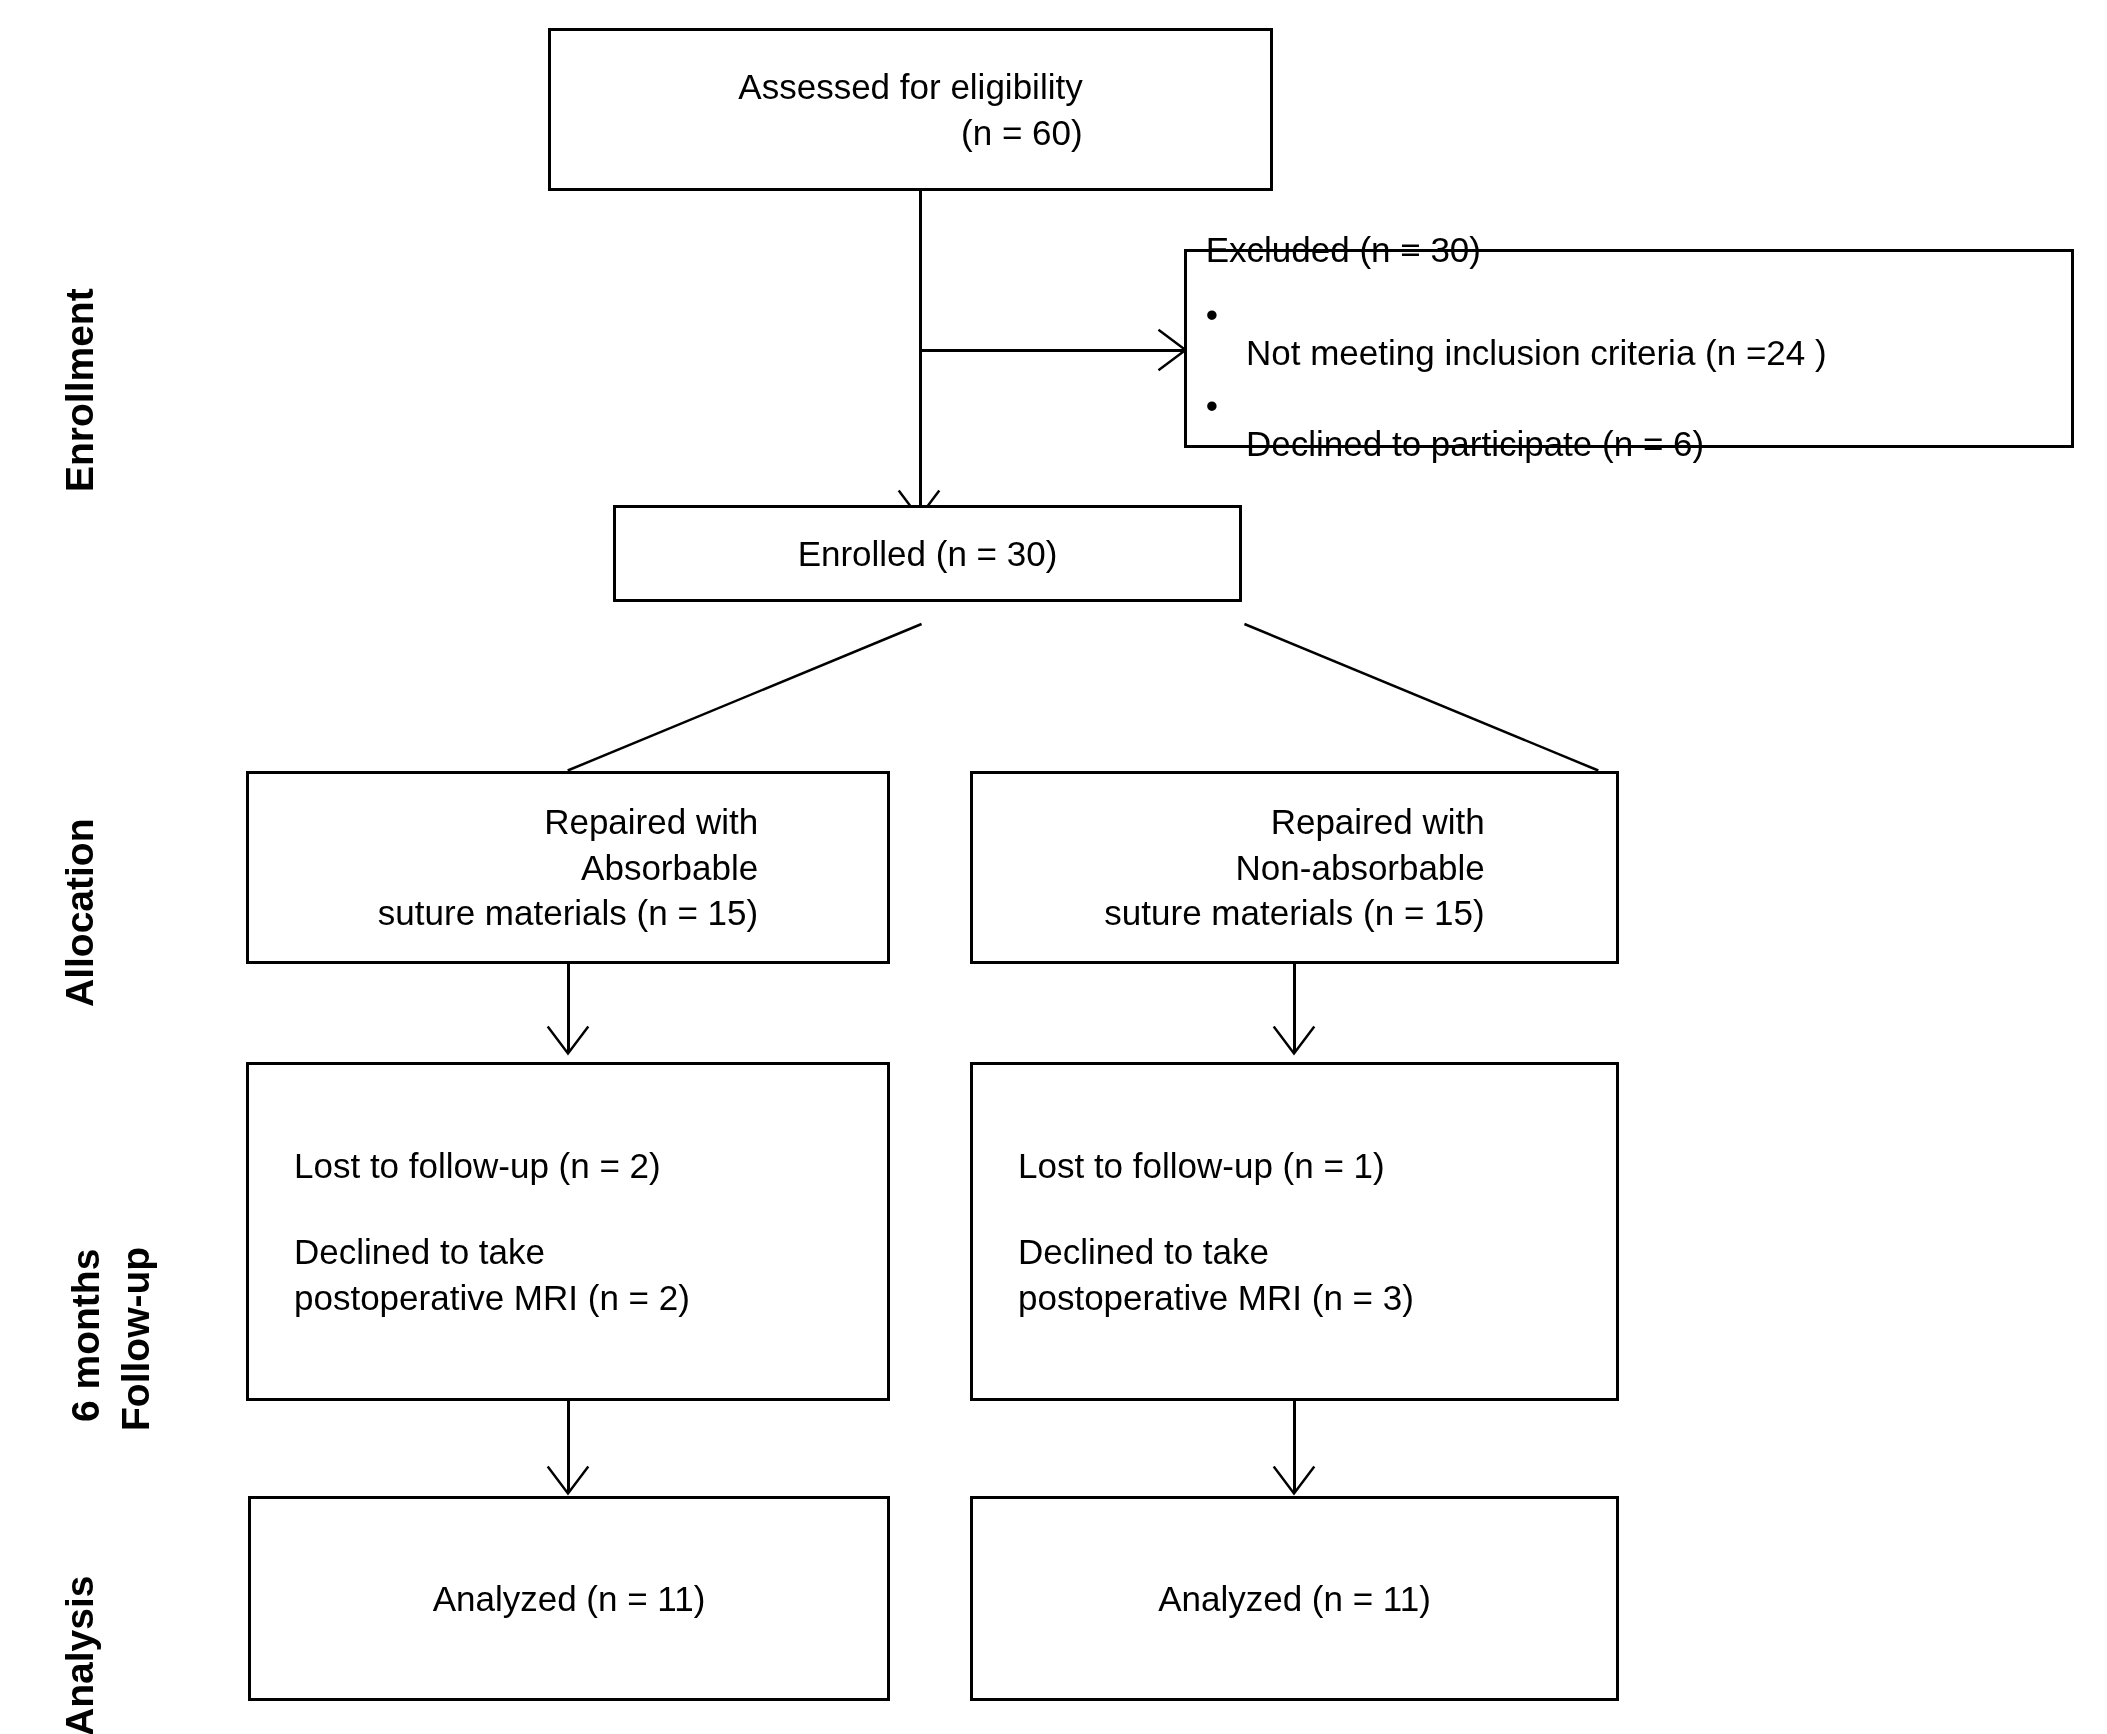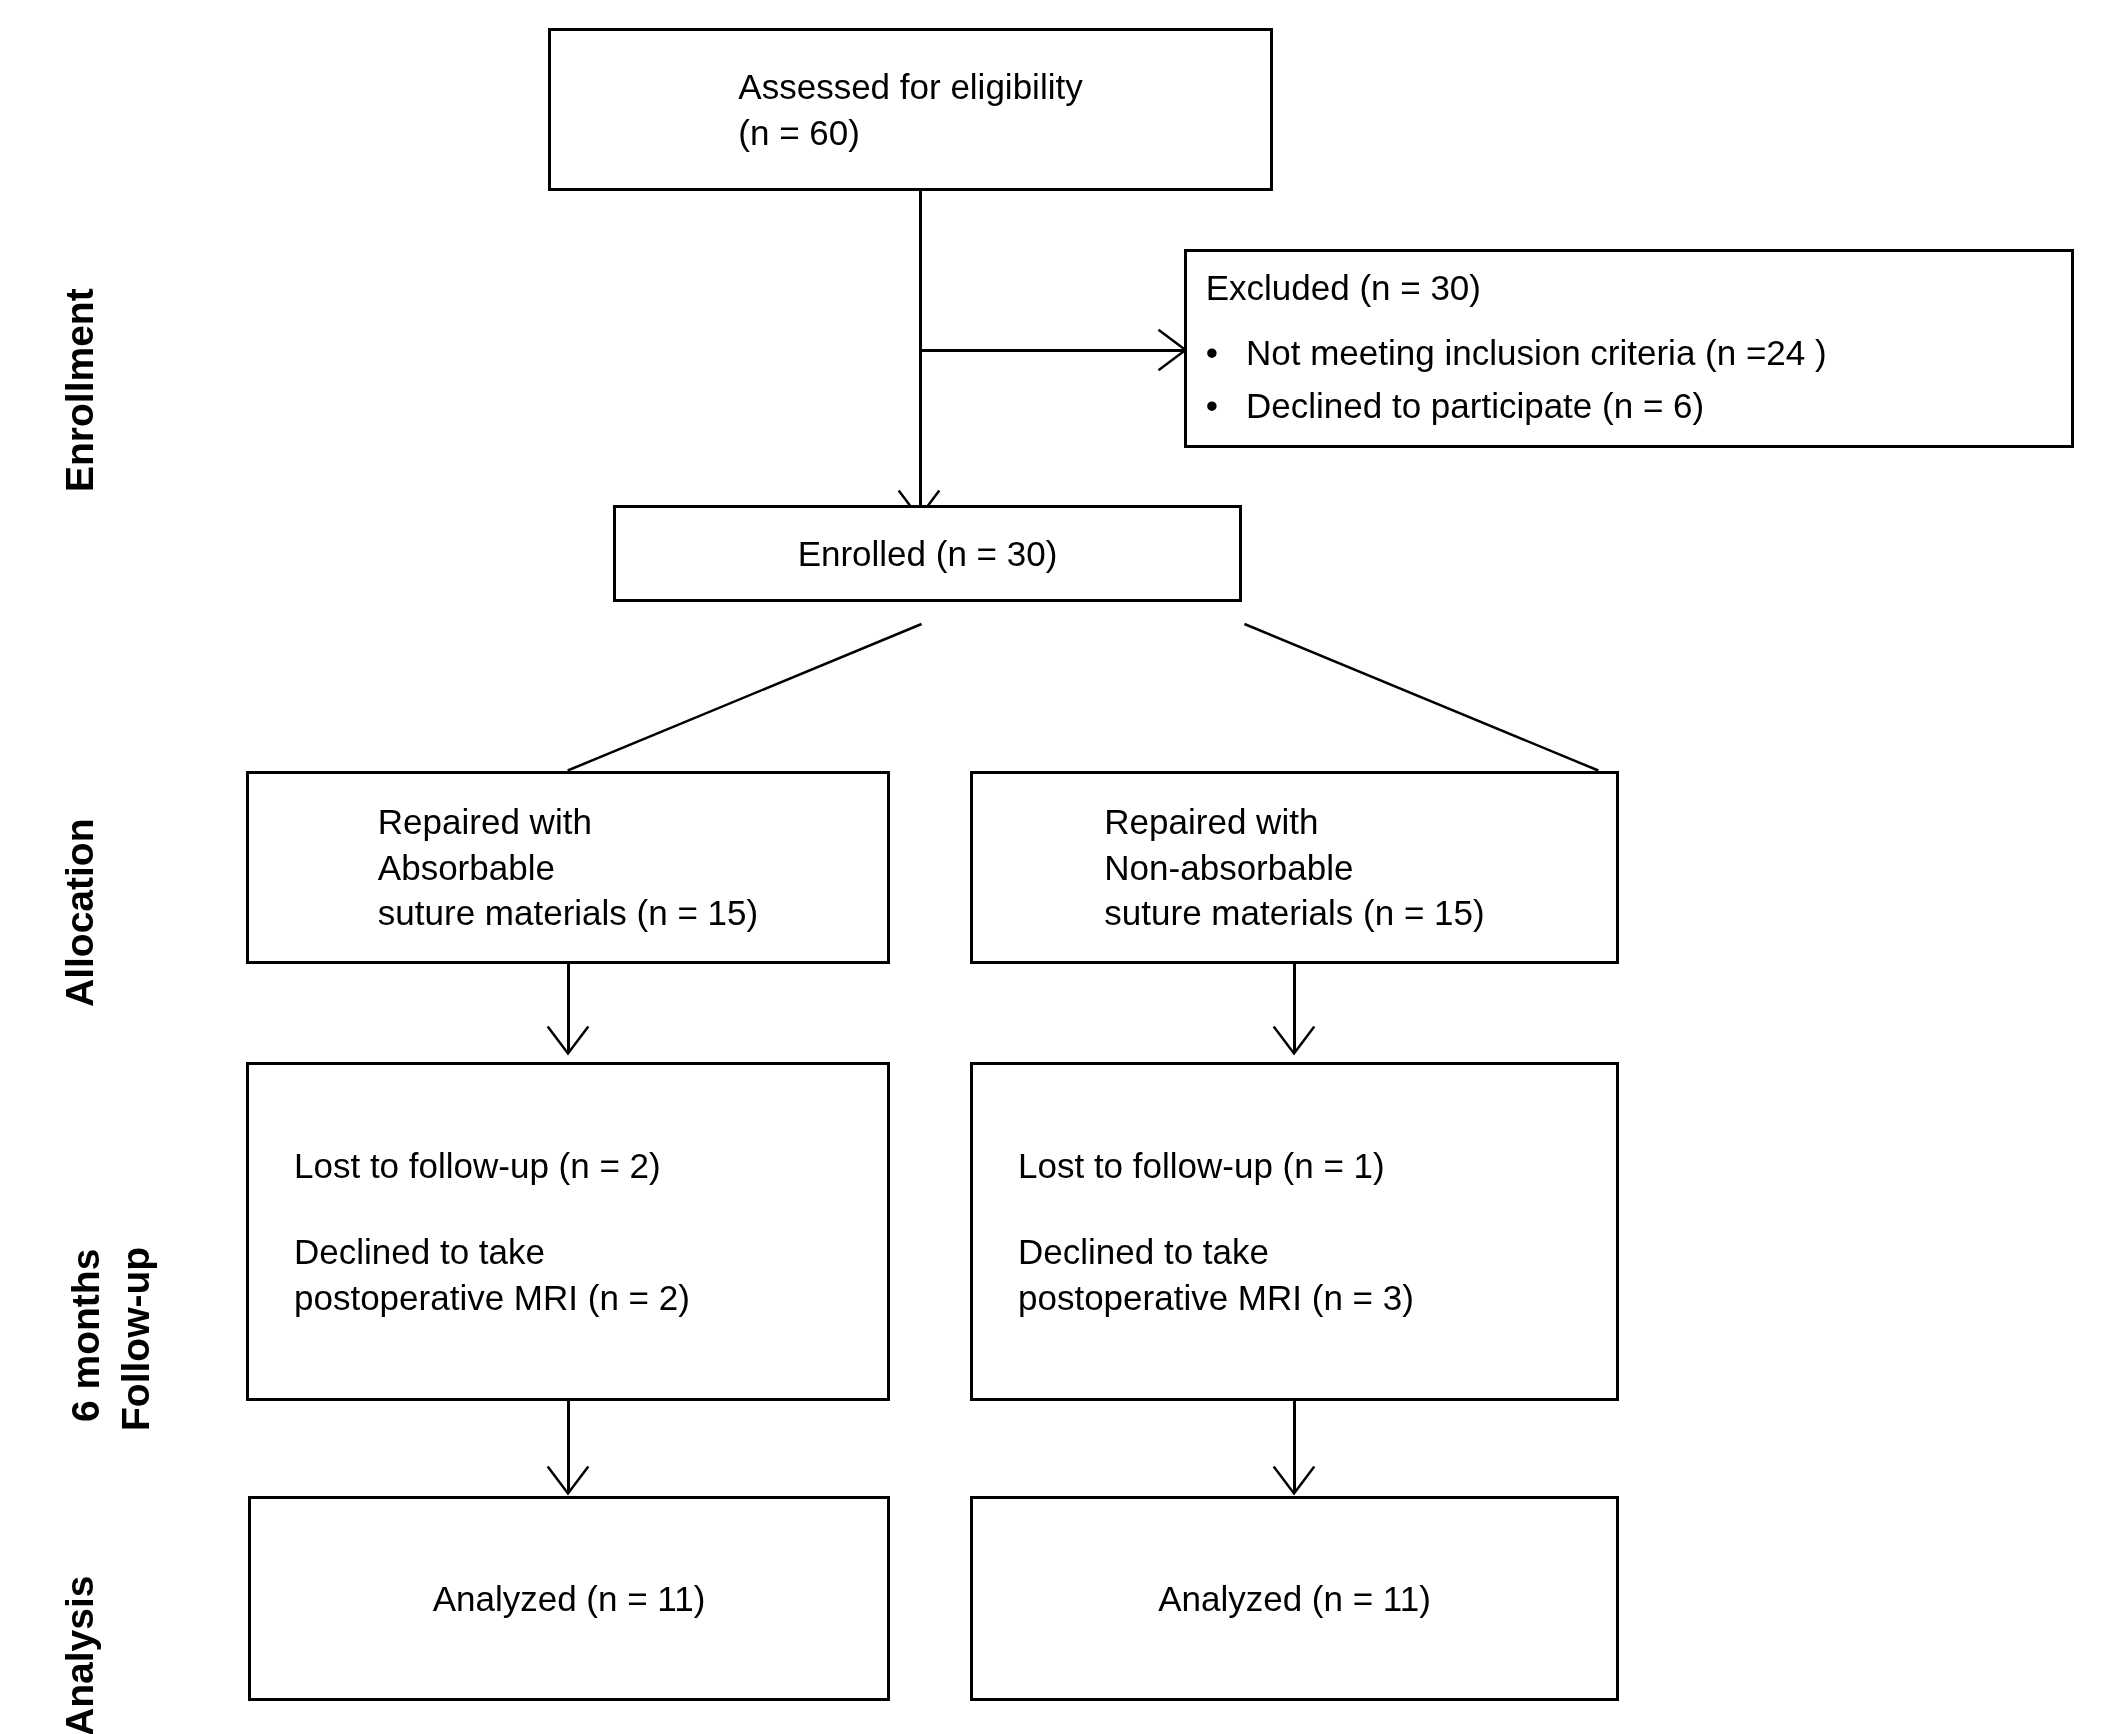--- a/index.html
+++ b/index.html
@@ -41,21 +41,21 @@
     line-height: 1.30;
   }
   .node .txt {
     display: block;
     white-space: pre-line;
   }
   .node.center {
     display: flex;
     align-items: center;
     justify-content: center;
-    text-align: left;
+    text-align: right;
   }
   .node.leftal {
     display: flex;
     flex-direction: column;
     justify-content: center;
     text-align: left;
   }
 
   
   .excl-head {
@@ -71,21 +71,21 @@
     white-space: nowrap;
   }
   .bullet-dot {
     flex: 0 0 auto;
     width: 59px;
     padding-left: 18.7px;
     box-sizing: border-box;
     font-size: 35px;
     line-height: 1.30;
   }
-  .bullet-text { flex: 1 1 auto; }
+  .bullet-text { flex: 1 1 auto; margin-top: 38px; }
 
   
   .fu-line { display: block; white-space: pre-line; }
   .fu-gap  { display: block; height: 41px; }
 
   
   .vline, .hline {
     position: absolute;
     background: #000000;
   }

